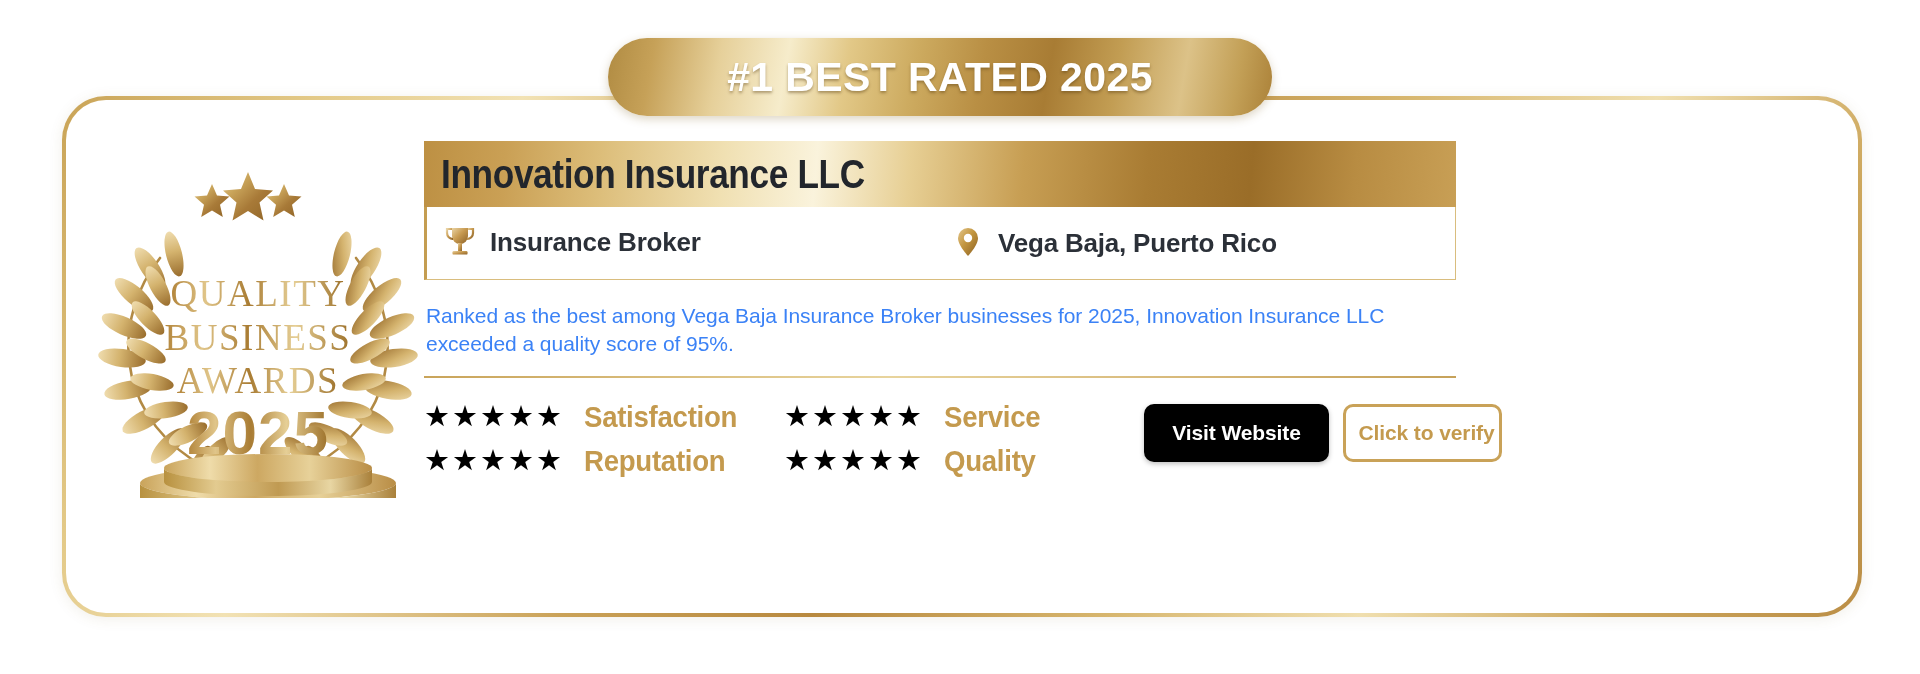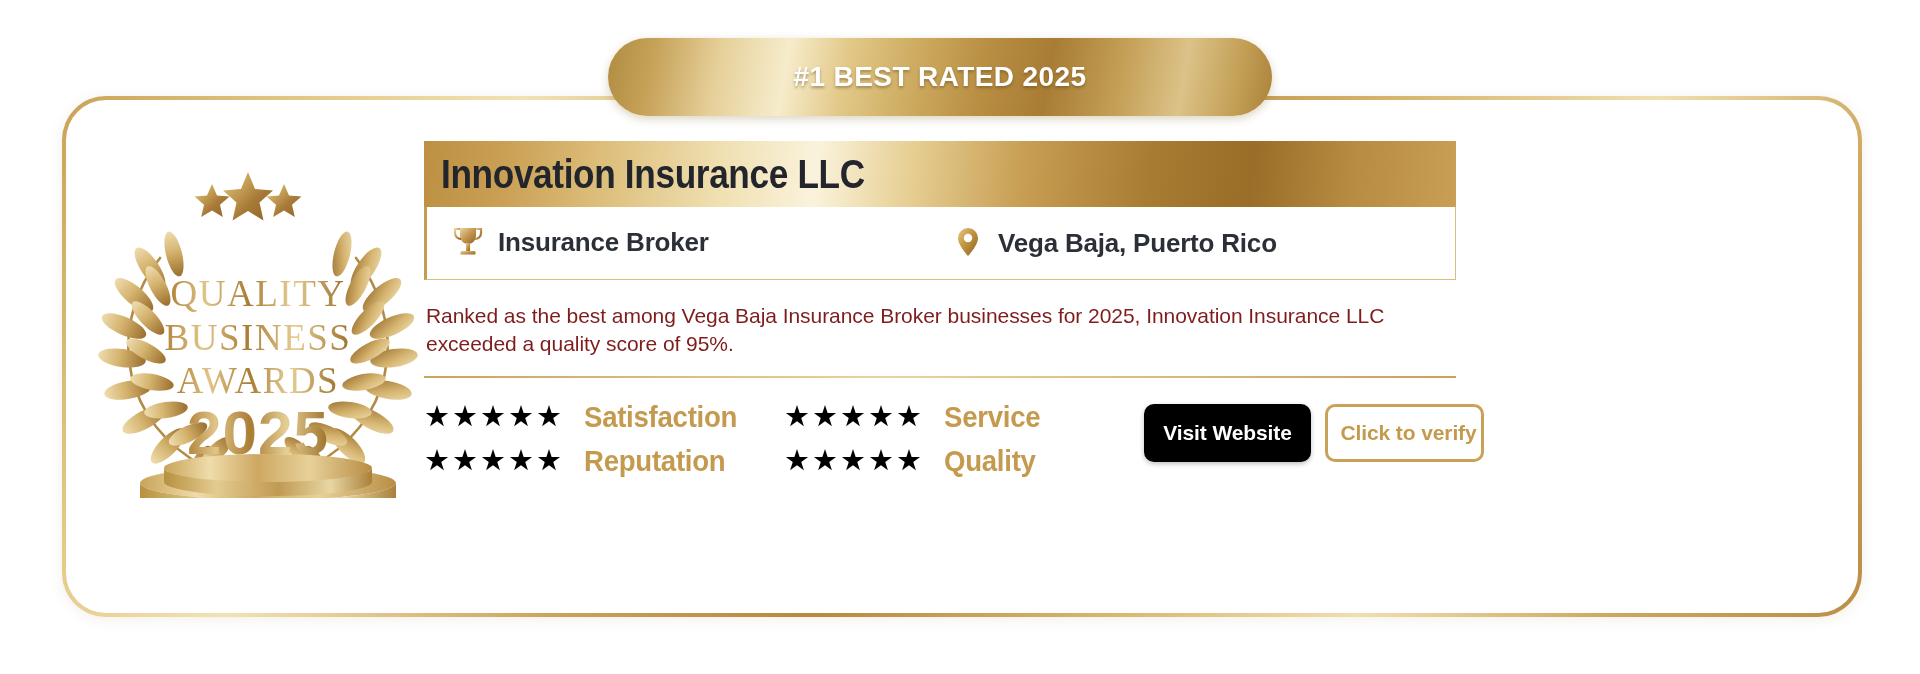--- a/index.html
+++ b/index.html
@@ -53,21 +53,21 @@
     justify-content: center;
     background: linear-gradient(100deg,
       #b08b42 0%, #c6a158 7%, #e6d09a 17%, #f6eccb 27%,
       #e2c887 36%, #cdab60 46%, #b98f44 56%,
       #a87c34 66%, #c29d53 76%, #dcc288 86%,
       #c3a057 94%, #ab8138 100%);
     box-shadow: 0 3px 10px rgba(130,100,40,.28);
     z-index: 5;
   }
   .ribbon-text {
-    font-size: 28px;
+    font-size: 41px;
     font-weight: 700;
     letter-spacing: .4px;
     color: #ffffff;
     text-shadow: 0 2px 3px rgba(90,65,20,.45);
     white-space: nowrap;
     font-family: "Liberation Sans", sans-serif;
   }
 
   
   .emblem {
@@ -120,38 +120,38 @@
   .info-row {
     display: flex;
     align-items: center;
     height: 46px;
   }
   .info-cell {
     display: flex;
     align-items: center;
     gap: 15px;
   }
-  .cell-a { width: 520px; padding-left: 26px; }
+  .cell-a { width: 520px; padding-left: 18px; }
   .cell-b { padding-left: 6px; align-items: flex-end; }
   .info-icon { width: 30px; height: 34px; display: block; flex: none; }
   .info-text {
     font-size: 26px;
     font-weight: 700;
     color: #2b3038;
     white-space: nowrap;
     letter-spacing: -.2px;
   }
 
   
   .desc {
     margin-top: 22px;
     padding: 0 4px 0 2px;
     font-size: 21px;
     line-height: 1.33;
-    color: #7f1d1d;
+    color: #3b82f6;
     letter-spacing: -.05px;
   }
 
   
   .divider {
     margin-top: 18px;
     height: 2px;
     background: linear-gradient(90deg,#c9a45a 0%, #e4cd92 45%, #d3b372 75%, #c09murky 100%);
     background: linear-gradient(90deg,#c9a45a 0%, #e8d49d 45%, #d5b575 78%, #c6a25a 100%);
   }
@@ -198,21 +198,21 @@
     display: flex;
     align-items: center;
     justify-content: center;
     font-size: 21px;
     font-weight: 700;
     cursor: pointer;
     white-space: nowrap;
     letter-spacing: -.1px;
   }
   .btn-primary {
-    width: 167px;
+    width: 185px;
     background: #000000;
     color: #ffffff;
     box-shadow: 0 2px 5px rgba(0,0,0,.25);
   }
   .btn-secondary {
     width: 159px;
     background: #ffffff;
     color: #c49a4e;
     border: 3px solid #c9a258;
     padding-left: 8px;

